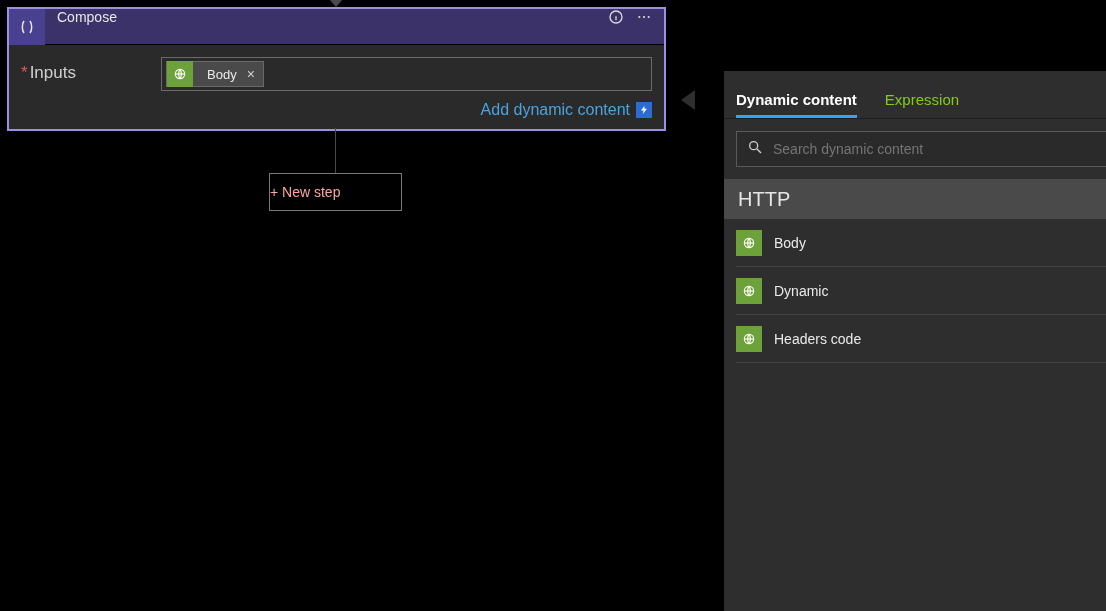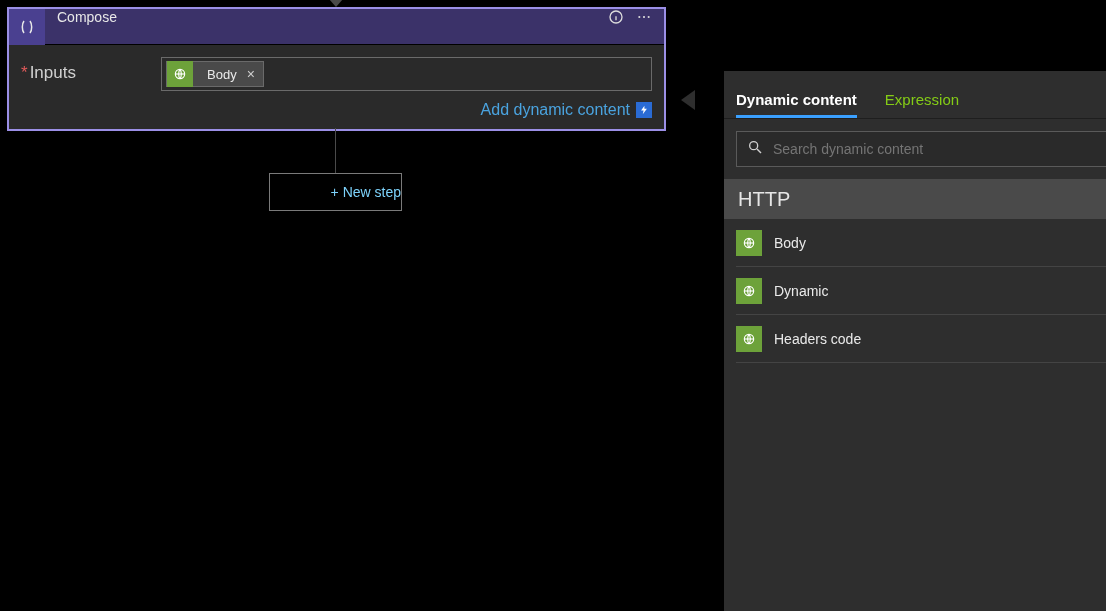--- a/index.html
+++ b/index.html
@@ -147,22 +147,22 @@
   
   .new-step {
     position: absolute;
     left: 269px;
     top: 173px;
     width: 133px;
     height: 38px;
     border: 1px solid #7a7a7a;
     display: flex;
     align-items: center;
-    justify-content: flex-end;
-    color: #7dd3fc;
+    justify-content: flex-start;
+    color: #fca5a5;
     font-size: 14px;
     cursor: pointer;
     background: transparent;
   }
 
   
   .dc-panel {
     position: absolute;
     left: 724px;
     top: 71px;

